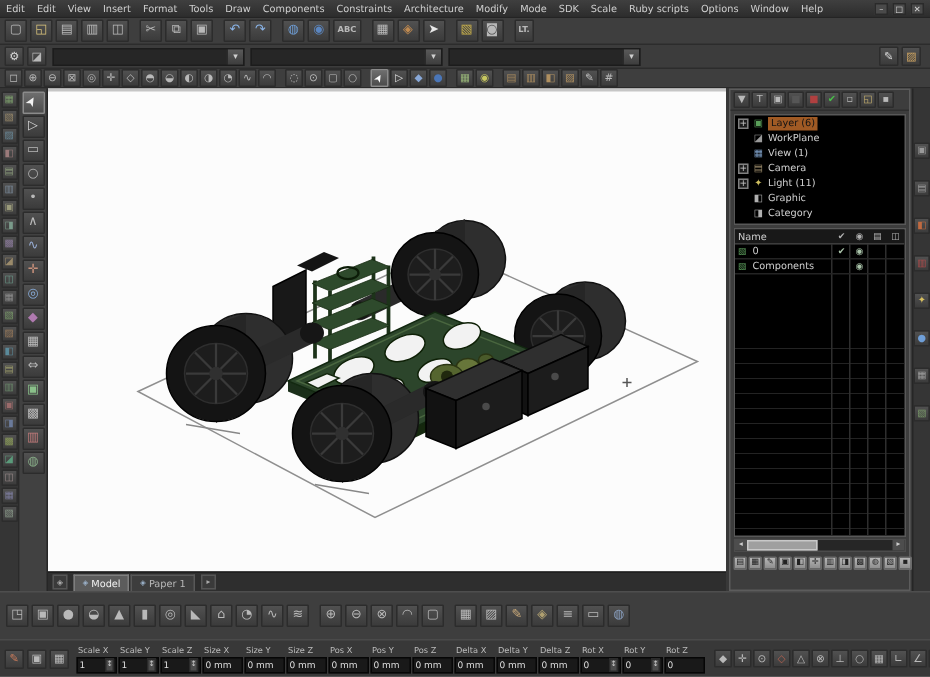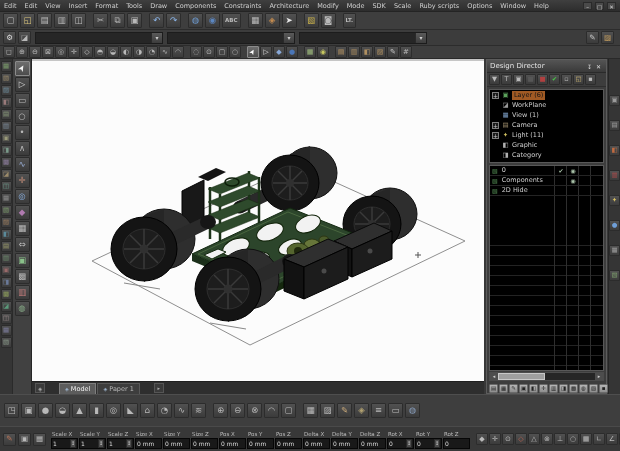--- a/index.html
+++ b/index.html
@@ -49,21 +49,21 @@
   .dockA{position:absolute;left:0;top:0;width:13px;height:335px;display:flex;flex-direction:column;
     gap:1px;padding-top:2px;align-items:center;background:#353535;border-right:1px solid #2a2a2a}
   .dockB{position:absolute;left:13px;top:0;width:19px;height:335px;display:flex;flex-direction:column;
     gap:1px;padding-top:2px;align-items:center;background:#414141;border-right:1px solid #262626}
   .canvas-col{position:absolute;left:32px;top:0;width:452px;height:335px}
   .page{position:relative;width:452px;height:322px;background:#fcfcfc;border-top:2px solid #c6c6c6;
     overflow:hidden;cursor:crosshair}
   .page svg{position:absolute;left:0;top:0}
 
   .tabbar{position:absolute;left:0;bottom:0;width:452px;height:13px;background:#2e2e2e;
-    display:flex;align-items:flex-end;gap:14px;padding-left:3px;border-top:1px solid #202020}
+    display:flex;align-items:flex-end;gap:4px;padding-left:3px;border-top:1px solid #202020}
   .tabnav{width:10px;height:10px;font-size:5.5px;line-height:10px;text-align:center;color:#aaa;
     background:#3a3a3a;border:1px solid #555;margin-bottom:1px}
   .tab{height:11px;display:flex;align-items:center;gap:2px;padding:0 5px;font-size:6.5px;
     color:#b8b8b8;background:#3d3d3d;border:1px solid #585858;border-bottom:0}
   .tab .ti{font-size:5px;color:#9ab0c8}
   .tab.active{background:#5c5c5c;color:#f0f0f0;border-color:#7e7e7e}
   .tabmore{width:10px;height:10px;font-size:5px;line-height:9px;text-align:center;color:#aaa;
     background:#3a3a3a;border:1px solid #555;margin-bottom:1px}
 
   
@@ -618,25 +618,20 @@
             <div class="tab">
             <span class="ti">◈</span>
             <span>Paper 1</span>
           </div>
           </div>
         <span class="tabmore">▸</span>
       </div>
     </div>
 
     <div class="dd">
-      <div class="dd-title">
-        <span class="tt">Design Director</span>
-        <span class="tbn">↧</span>
-        <span class="tbn">✕</span>
-      </div>
       <div class="dd-toolbar">
 
       <span class="ic s11">
             <i class="g">▼</i>
           </span>
           <span class="ic s11">
             <i class="g">T</i>
           </span>
           <span class="ic s11">
             <i class="g">▣</i>
@@ -697,20 +692,30 @@
           <span class="ticon" style="color: rgb(176, 176, 176);">◨</span>
           <span class="tlabel">Category</span>
         </div>
         </div>
       <div class="dd-table">
         <div class="tfill"></div>
         <div class="colline" style="right:12px"></div>
         <div class="colline" style="right:24px"></div>
         <div class="colline" style="right:36px"></div>
         <div class="colline" style="right:48px"></div>
+        <div class="thead">
+          <span class="hname">Name</span>
+          <div style="display:flex">
+
+          <span class="hcol">✔</span>
+              <span class="hcol">◉</span>
+              <span class="hcol">▤</span>
+              <span class="hcol">◫</span>
+            </div>
+        </div>
         <div>
 
         <div class="trowt">
             <span class="rname">
               <i class="licon" style="color: rgb(90, 154, 90);">▧</i>
               <b class="nm" style="font-weight:normal">0</b>
             </span>
             <span class="tcell">✔</span>
             <span class="tcell">◉</span>
             <span class="tcell"></span>
@@ -719,30 +724,20 @@
             <div class="trowt">
             <span class="rname">
               <i class="licon" style="color: rgb(90, 154, 90);">▧</i>
               <b class="nm" style="font-weight:normal">Components</b>
             </span>
             <span class="tcell"></span>
             <span class="tcell">◉</span>
             <span class="tcell"></span>
             <span class="tcell"></span>
           </div>
-            <div class="trowt">
-            <span class="rname">
-              <i class="licon" style="color: rgb(90, 154, 90);">▧</i>
-              <b class="nm" style="font-weight:normal">2D Hide</b>
-            </span>
-            <span class="tcell"></span>
-            <span class="tcell"></span>
-            <span class="tcell"></span>
-            <span class="tcell"></span>
-          </div>
           </div>
       </div>
       <div class="dd-scroll">
         <span class="sarrow">◂</span>
         <span class="sthumb"></span>
         <span class="strack"></span>
         <span class="sarrow">▸</span>
       </div>
       <div class="dd-icons">
 

